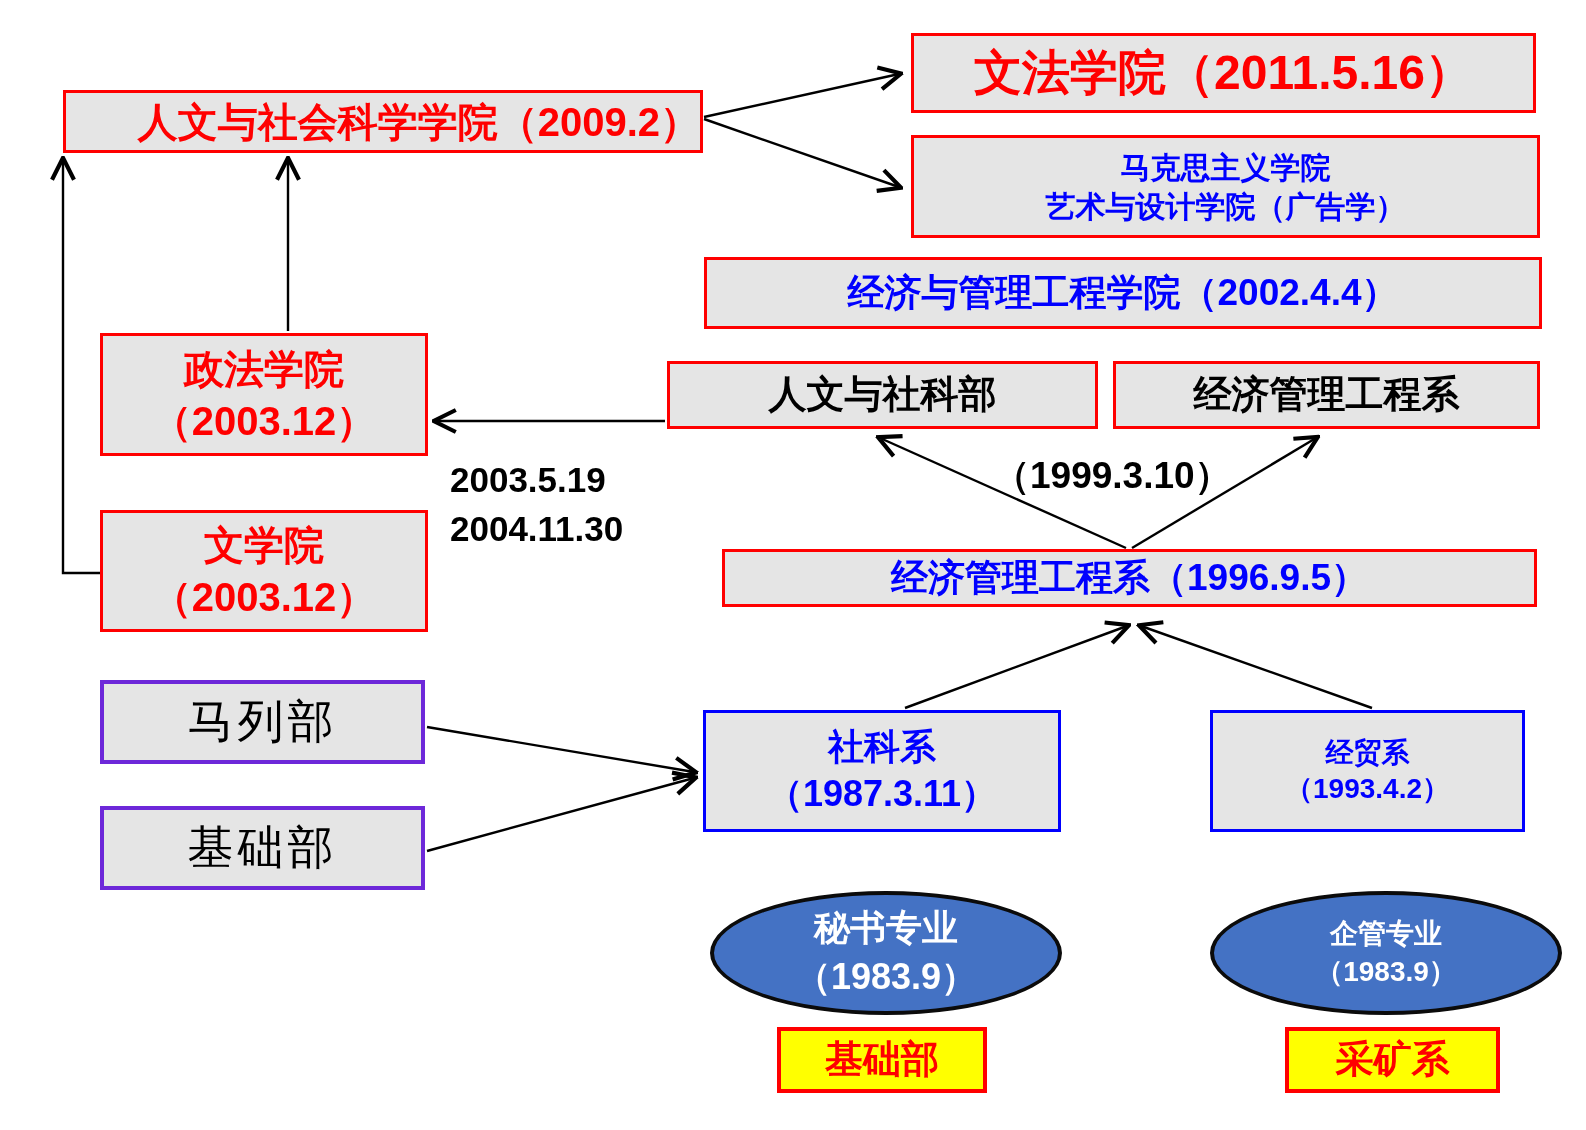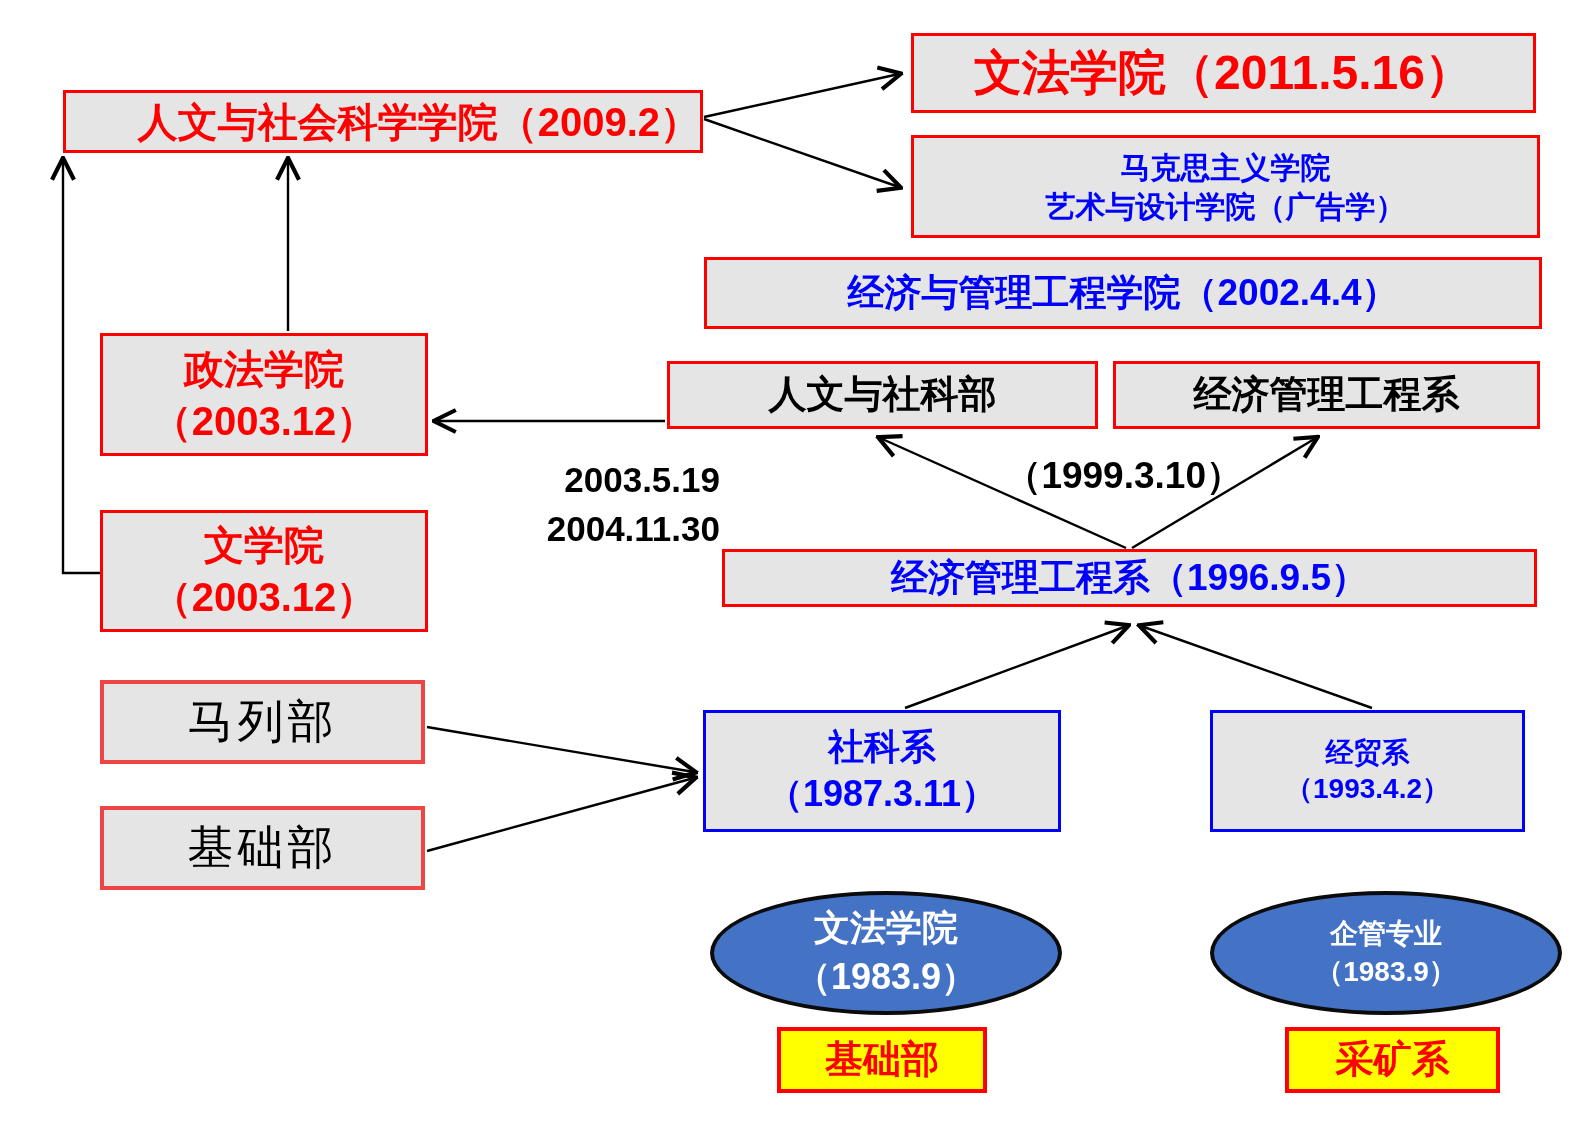--- a/index.html
+++ b/index.html
@@ -10,32 +10,32 @@
     background:#ffffff; overflow:hidden;
   }
   .arrows { position:absolute; left:0; top:0; width:1586px; height:1130px; }
   .node {
     position:absolute; display:flex; flex-direction:column;
     align-items:center; justify-content:center; text-align:center;
     background:#e5e5e5; font-weight:bold; line-height:1.3; white-space:nowrap;
   }
   .red-border   { border:3px solid #FF0000; }
   .blue-border  { border:3px solid #0000FF; }
-  .black-border { border:4px solid #ef4444; }
+  .black-border { border:4px solid #6d28d9; }
   .t-red   { color:#FF0000; }
   .t-blue  { color:#0000FF; }
   .t-black { color:#000000; }
   .ellipse {
     border-radius:50%; background:#4472C4; border:4px solid #0b0b0b;
     color:#FFFFFF; line-height:1.35;
   }
   .yellow-box { background:#FFFF00; border:4px solid #FF0000; color:#FF0000; }
   .annotation {
     position:absolute; background:transparent; color:#000000;
-    font-weight:bold; text-align:right; line-height:1.4; white-space:nowrap;
+    font-weight:bold; text-align:left; line-height:1.4; white-space:nowrap;
   }
   .plain { font-weight:400; letter-spacing:4px; }
 </style>
 </head>
 <body>
 
 <div class="canvas">
 
   <svg class="arrows" viewBox="0 0 1586 1130" xmlns="http://www.w3.org/2000/svg">
     <defs>
@@ -116,21 +116,21 @@
     <span>社科系</span>
     <span>（1987.3.11）</span>
   </div>
 
   <div class="node blue-border t-blue" style="left:1210px; top:710px; width:315px; height:122px; font-size:28px;">
     <span>经贸系</span>
     <span>（1993.4.2）</span>
   </div>
 
   <div class="node ellipse" style="left:710px; top:891px; width:352px; height:124px; font-size:36px;">
-    <span>文法学院</span>
+    <span>秘书专业</span>
     <span>（1983.9）</span>
   </div>
 
   <div class="node ellipse" style="left:1210px; top:891px; width:352px; height:124px; font-size:28px;">
     <span>企管专业</span>
     <span>（1983.9）</span>
   </div>
 
   <div class="node yellow-box" style="left:777px; top:1027px; width:210px; height:66px; font-size:38px;">
     <span>基础部</span>

